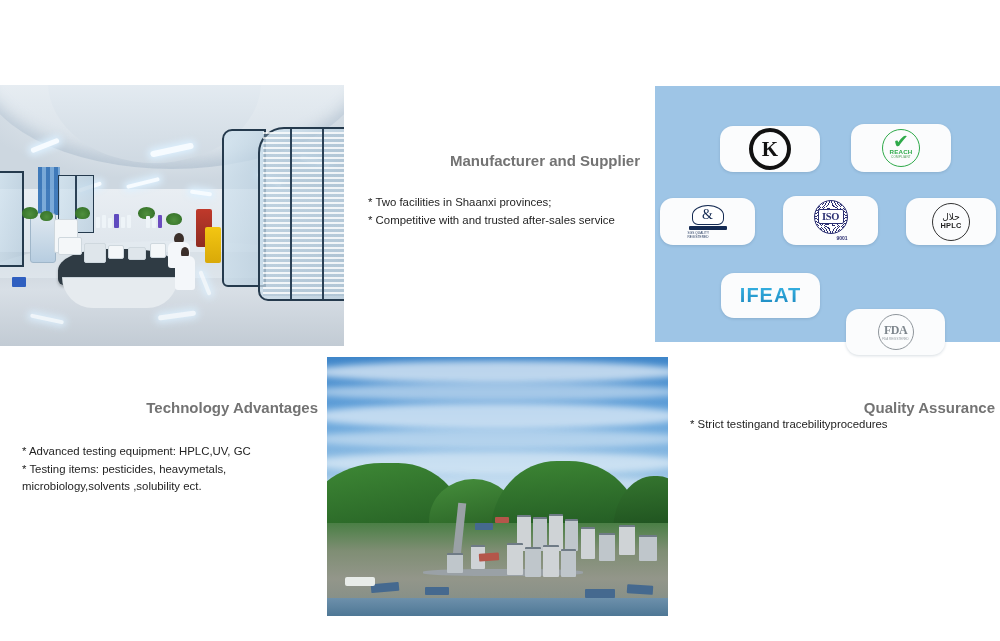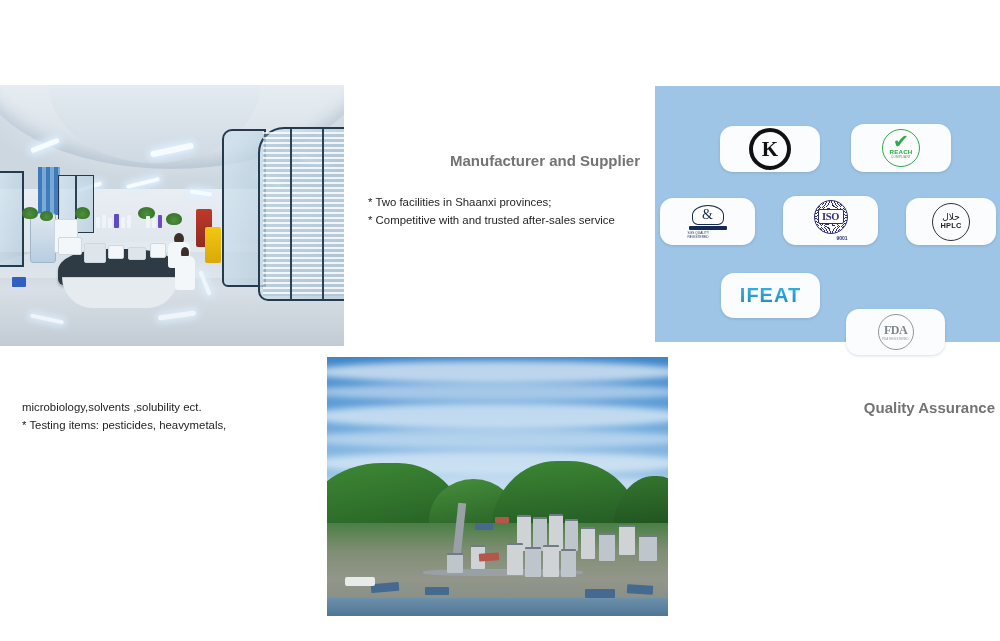--- a/index.html
+++ b/index.html
@@ -380,25 +380,28 @@
 
   <div class="block" id="mfg">
     <div class="blk-title">Manufacturer and Supplier</div>
     <div class="blk-body">
       <div>* Two facilities in Shaanxi provinces;</div>
       <div>* Competitive with and trusted after-sales service</div>
     </div>
   </div>
 
   <div class="block" id="tech">
+    <div class="blk-title">Technology Advantages</div>
     <div class="blk-body">
+      <div>* Advanced testing equipment: HPLC,UV, GC</div>
+      <div>* Testing items: pesticides, heavymetals,</div>
       <div>microbiology,solvents ,solubility ect.</div>
-      <div>* Testing items: pesticides, heavymetals,</div>
     </div>
   </div>
 
   <div class="block" id="qa">
     <div class="blk-title">Quality Assurance</div>
     <div class="blk-body">
+      <div>* Strict testingand tracebilityprocedures</div>
     </div>
   </div>
 
 </div>
 
 </body></html>

